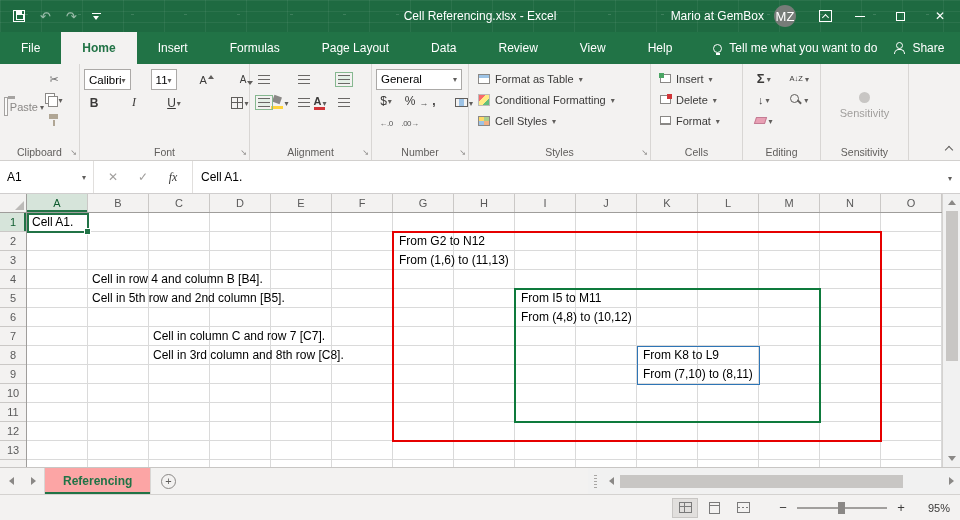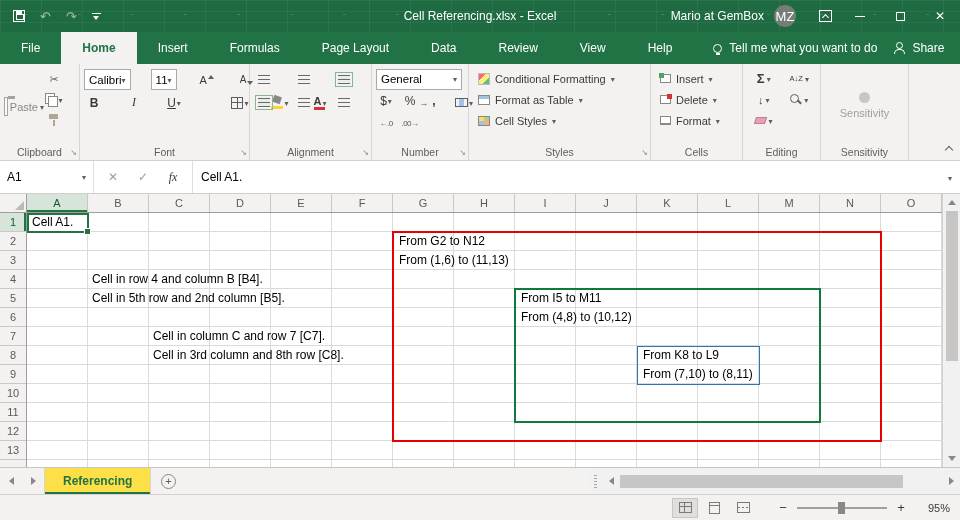--- a/index.html
+++ b/index.html
@@ -163,21 +163,21 @@
   .tri-up { width:0; height:0; border-left:4px solid transparent; border-right:4px solid transparent; border-bottom:5px solid #8a8886; }
   .tri-down { width:0; height:0; border-left:4px solid transparent; border-right:4px solid transparent; border-top:5px solid #8a8886; }
   .tri-left { width:0; height:0; border-top:4px solid transparent; border-bottom:4px solid transparent; border-right:5px solid #8a8886; }
   .tri-right { width:0; height:0; border-top:4px solid transparent; border-bottom:4px solid transparent; border-left:5px solid #8a8886; }
   .vs-thumb { width:12px; height:150px; background:#c8c6c4; }
   .vs-fill { flex:1; }
 
   
   .tabbar { height:27px; background:#f3f2f1; border-top:1px solid #c8c6c4; display:flex; align-items:stretch; font-size:12px; flex:none; }
   .snav { width:22px; display:flex; align-items:center; justify-content:center; }
-  .stab { padding:0 18px; background:#fde047; color:#217346; font-weight:700; display:flex; align-items:center; border-left:1px solid #d8d6d4; border-right:1px solid #d8d6d4; box-shadow:inset 0 -2px 0 #217346; }
+  .stab { padding:0 18px; background:#fca5a5; color:#217346; font-weight:700; display:flex; align-items:center; border-left:1px solid #d8d6d4; border-right:1px solid #d8d6d4; box-shadow:inset 0 -2px 0 #217346; }
   .addsheet { width:34px; display:flex; align-items:center; justify-content:center; }
   .i-plus { width:15px; height:15px; border:1px solid #8a8886; border-radius:50%; display:flex; align-items:center; justify-content:center; color:#605e5c; font-size:11px; line-height:1; }
   .splitter { width:14px; display:flex; align-items:center; justify-content:center; }
   .splitter::after { content:""; width:3px; height:13px; background:repeating-linear-gradient(to bottom,#a8a6a4 0 1px, transparent 1px 3px); }
   .hscroll { margin-left:auto; width:372px; display:flex; align-items:center; background:#f1f1f1; }
   .hs-btn { width:18px; height:100%; display:flex; align-items:center; justify-content:center; }
   .hs-track { flex:1; height:100%; display:flex; align-items:center; }
   .hs-thumb { height:13px; width:88%; background:#c8c6c4; }
 
   
@@ -410,27 +410,27 @@
       </div>
       <div class="rfoot">
           <span>Number</span>
         </div>
       <span class="launch">↘</span>
     </div>
 
     <div class="rgroup" style="width:182px">
       <div class="rbody" style="flex-direction:column">
         <div class="srow">
+          <span class="i-ft"></span>
+          <span>Format as Table</span>
+          <span class="dd"></span>
+        </div>
+        <div class="srow">
           <span class="i-cf"></span>
           <span>Conditional Formatting</span>
-          <span class="dd"></span>
-        </div>
-        <div class="srow">
-          <span class="i-ft"></span>
-          <span>Format as Table</span>
           <span class="dd"></span>
         </div>
         <div class="srow">
           <span class="i-cs"></span>
           <span>Cell Styles</span>
           <span class="dd"></span>
         </div>
       </div>
       <div class="rfoot">
           <span>Styles</span>

